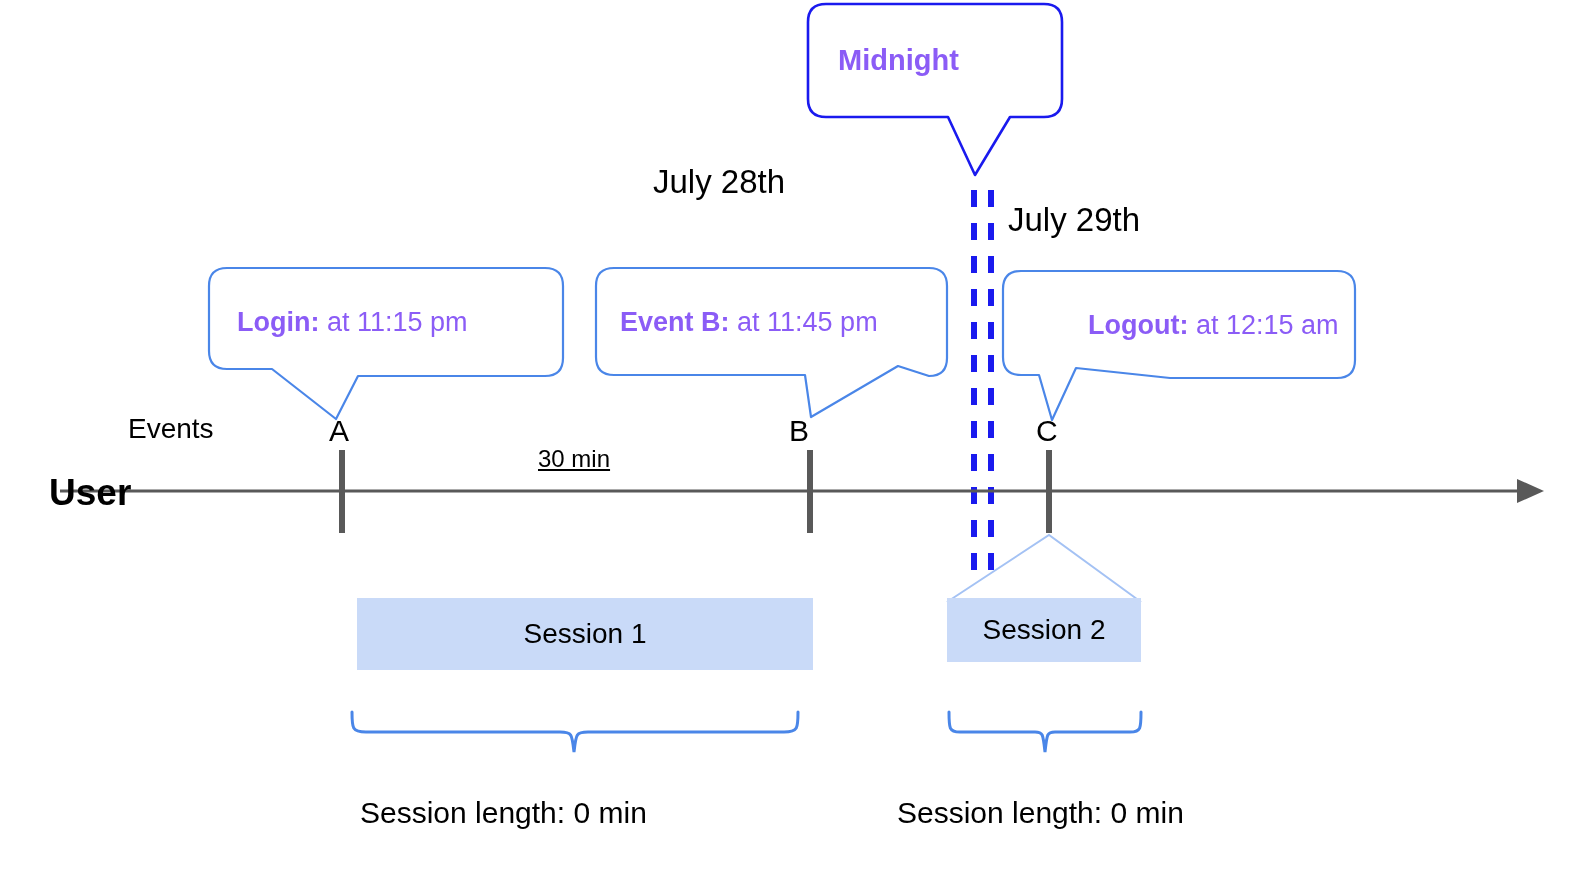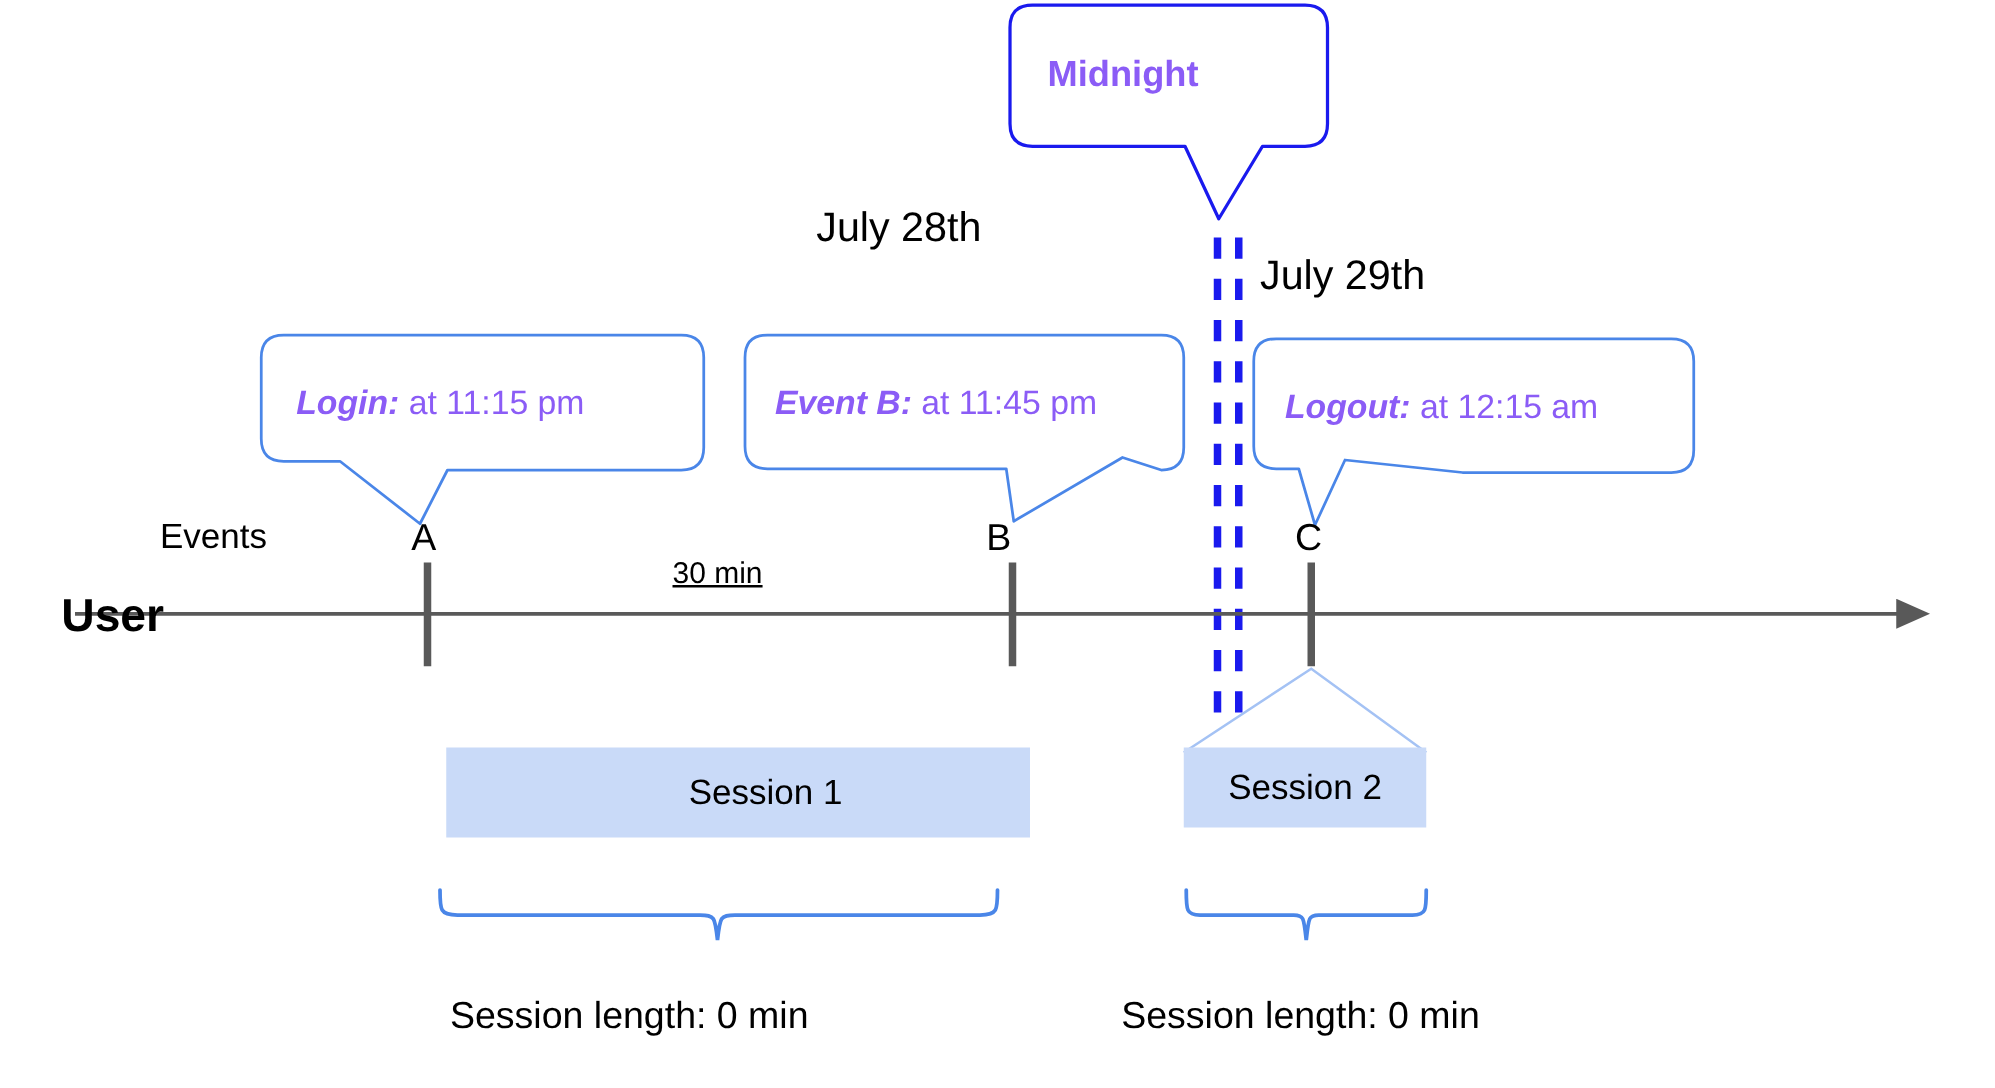--- a/index.html
+++ b/index.html
@@ -32,21 +32,21 @@
     line-height: 1;
   }
 
   
   .bubble-text {
     position: absolute;
     white-space: nowrap;
     font-size: 27px;
     color: #8b5cf6;
   }
-  .bubble-text b { font-weight: bold; font-style: italic; }
+  .bubble-text b { font-weight: bold; }
 
   
   .lbl-user     { font-size: 37px; }
   .lbl-events   { font-size: 28px; }
   .lbl-point    { font-size: 30px; }
   .lbl-date     { font-size: 33px; }
   .lbl-duration { font-size: 24px; }
   .lbl-sesslen  { font-size: 30px; }
 
   
@@ -177,34 +177,34 @@
   <div class="txt lbl-date" style="left:1008px; top:165px;margin-top:38px;">July 29th</div>
 
   <div class="bubble-text" style="left:237px; top:307px;">
     <b>Login:</b><span> at 11:15 pm</span>
   </div>
 
   <div class="bubble-text" style="left:620px; top:307px;">
     <b>Event B:</b><span> at 11:45 pm</span>
   </div>
 
-  <div class="bubble-text" style="left:1028px; top:310px;">
+  <div class="bubble-text" style="left:1088px; top:310px;">
     <b>Logout:</b><span> at 12:15 am</span>
   </div>
 
   <div class="txt lbl-events" style="left:128px; top:415px;">Events</div>
   <div class="txt lbl-user" style="left:49px; top:474px;font-weight:bold;">User</div>
 
   <div class="txt lbl-point" style="left:329px; top:416px;">A</div>
   <div class="txt lbl-point" style="left:789px; top:416px;">B</div>
   <div class="txt lbl-point" style="left:1036px; top:416px;">C</div>
 
   <div class="txt lbl-duration" style="left:538px; top:447px;text-decoration:underline;">30 min</div>
 
-  <div class="session-box" style="left:357px; top:598px; width:423px; height:72px; background:#c9daf8;padding-left:44px;">
+  <div class="session-box" style="left:357px; top:598px; width:456px; height:72px; background:#c9daf8;">
     <span>Session 1</span>
   </div>
 
   <div class="session-box" style="left:947px; top:598px; width:194px; height:64px; background:#c9daf8;">
     <span>Session 2</span>
   </div>
 
   <div class="txt lbl-sesslen" style="left:360px; top:798px;">Session length: 0 min</div>
   <div class="txt lbl-sesslen" style="left:897px; top:798px;">Session length: 0 min</div>
 

